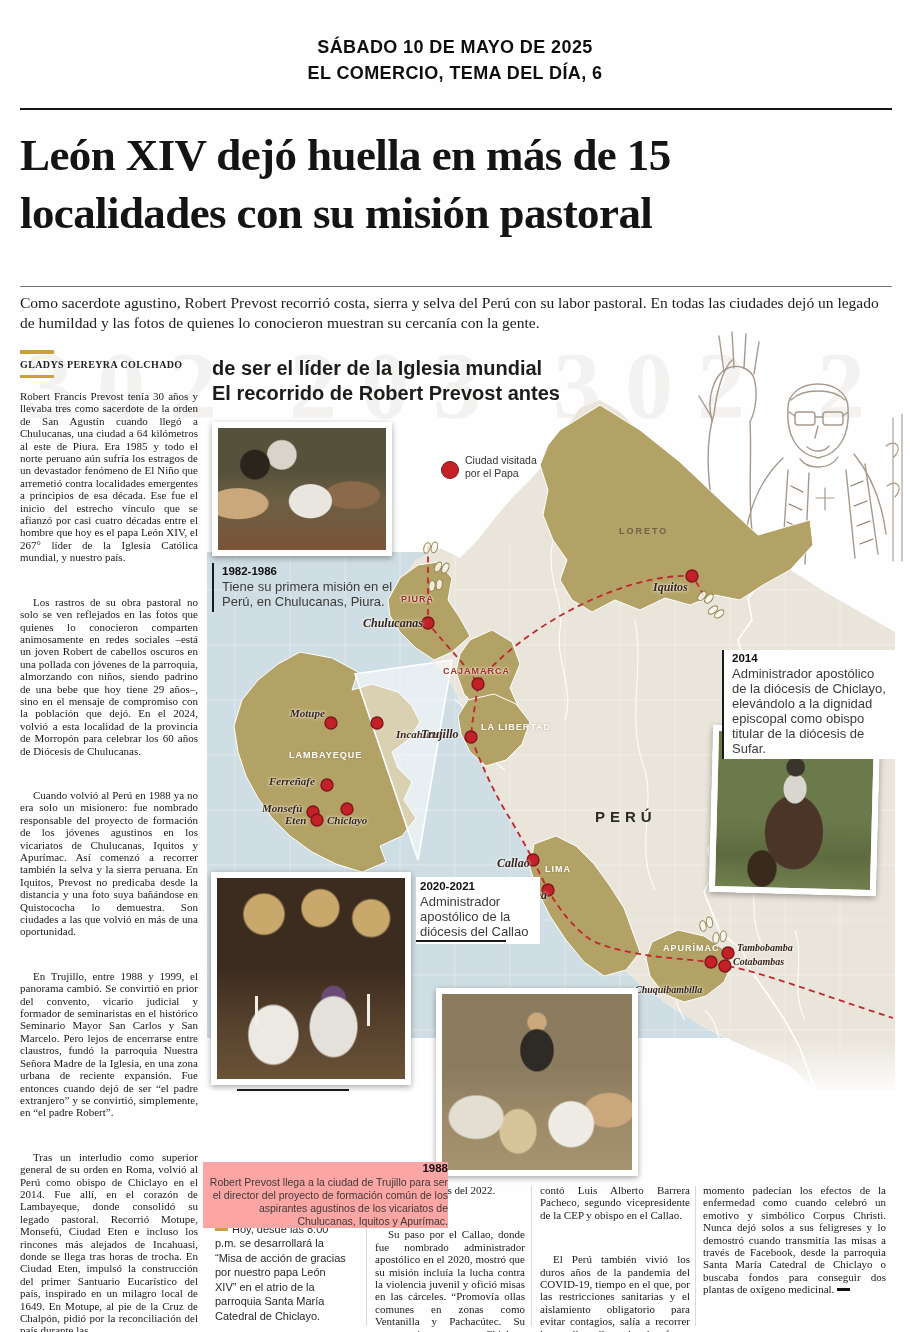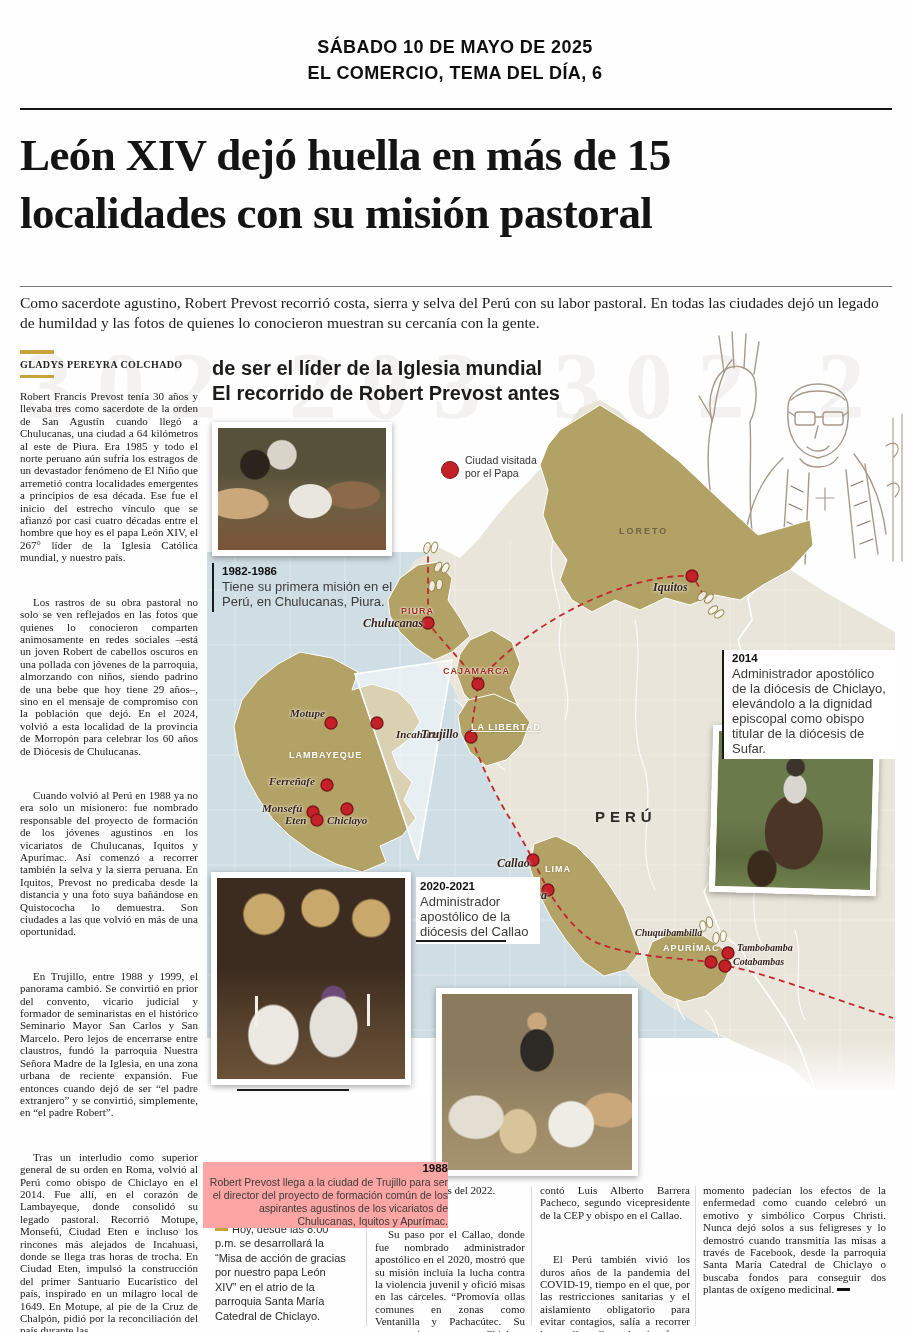--- a/index.html
+++ b/index.html
@@ -186,44 +186,44 @@
       </g>
 
       <rect x="0" y="648" width="690" height="60" fill="url(#gfade)"></rect>
     </svg>
 
     
     <div class="abs" style="left:236px;top:71px;width:16px;height:16px;border-radius:50%;background:#c32028;border:1.5px solid #7e161c;"></div>
     <div class="legend-txt" style="left:260px;top:64px;width:84px;">Ciudad visitada por el Papa</div>
 
     
-    <span class="region red" style="left:196px;top:216px;">PIURA</span>
+    <span class="region red" style="left:196px;top:204px;">PIURA</span>
     <span class="region red" style="left:238px;top:276px;">CAJAMARCA</span>
-    <span class="region" style="left:266px;top:332px;text-decoration:underline;">LA LIBERTAD</span>
+    <span class="region" style="left:276px;top:332px;">LA LIBERTAD</span>
     <span class="region olive" style="left:414px;top:136px;">LORETO</span>
     <span class="region" style="left:84px;top:360px;">LAMBAYEQUE</span>
     <span class="region" style="left:340px;top:474px;">LIMA</span>
     <span class="region" style="left:458px;top:553px;">APURÍMAC</span>
     <span class="country" style="left:390px;top:418px;">PERÚ</span>
 
     
     <span class="city lg" style="left:158px;top:226px;">Chulucanas</span>
     <span class="city" style="left:85px;top:317px;">Motupe</span>
     <span class="city" style="left:150px;top:338px;padding-left:41px;">Incahuasi</span>
     <span class="city" style="left:64px;top:385px;">Ferreñafe</span>
     <span class="city" style="left:57px;top:412px;">Monsefú</span>
     <span class="city" style="left:80px;top:424px;">Eten</span>
     <span class="city" style="left:122px;top:424px;">Chiclayo</span>
     <span class="city lg" style="left:216px;top:337px;">Trujillo</span>
     <span class="city lg" style="left:448px;top:190px;">Iquitos</span>
     <span class="city lg" style="left:292px;top:466px;">Callao</span>
     <span class="city lg" style="left:316px;top:498px;">Lima</span>
     <span class="city sm" style="left:532px;top:552px;">Tambobamba</span>
     <span class="city sm" style="left:528px;top:566px;">Cotabambas</span>
-    <span class="city sm" style="left:430px;top:537px;">Chuquibambilla</span>
+    <span class="city sm" style="left:430px;top:594px;">Chuquibambilla</span>
   </div>
 
   <div class="photo" style="left:212px;top:422px;width:180px;height:134px;
        background:
          radial-gradient(circle at 22% 30%, #2b241c 0 9%, transparent 10%),
          radial-gradient(circle at 38% 22%, #d8d4c9 0 10%, transparent 11%),
          radial-gradient(ellipse at 12% 62%, #caa87c 0 14%, transparent 15%),
          radial-gradient(ellipse at 55% 60%, #e8e6df 0 16%, transparent 17%),
          radial-gradient(ellipse at 80% 55%, #8a6a4a 0 14%, transparent 15%),
          linear-gradient(180deg, #56513a 0 35%, #6d5f44 60%, #7a5438 100%);"></div>

